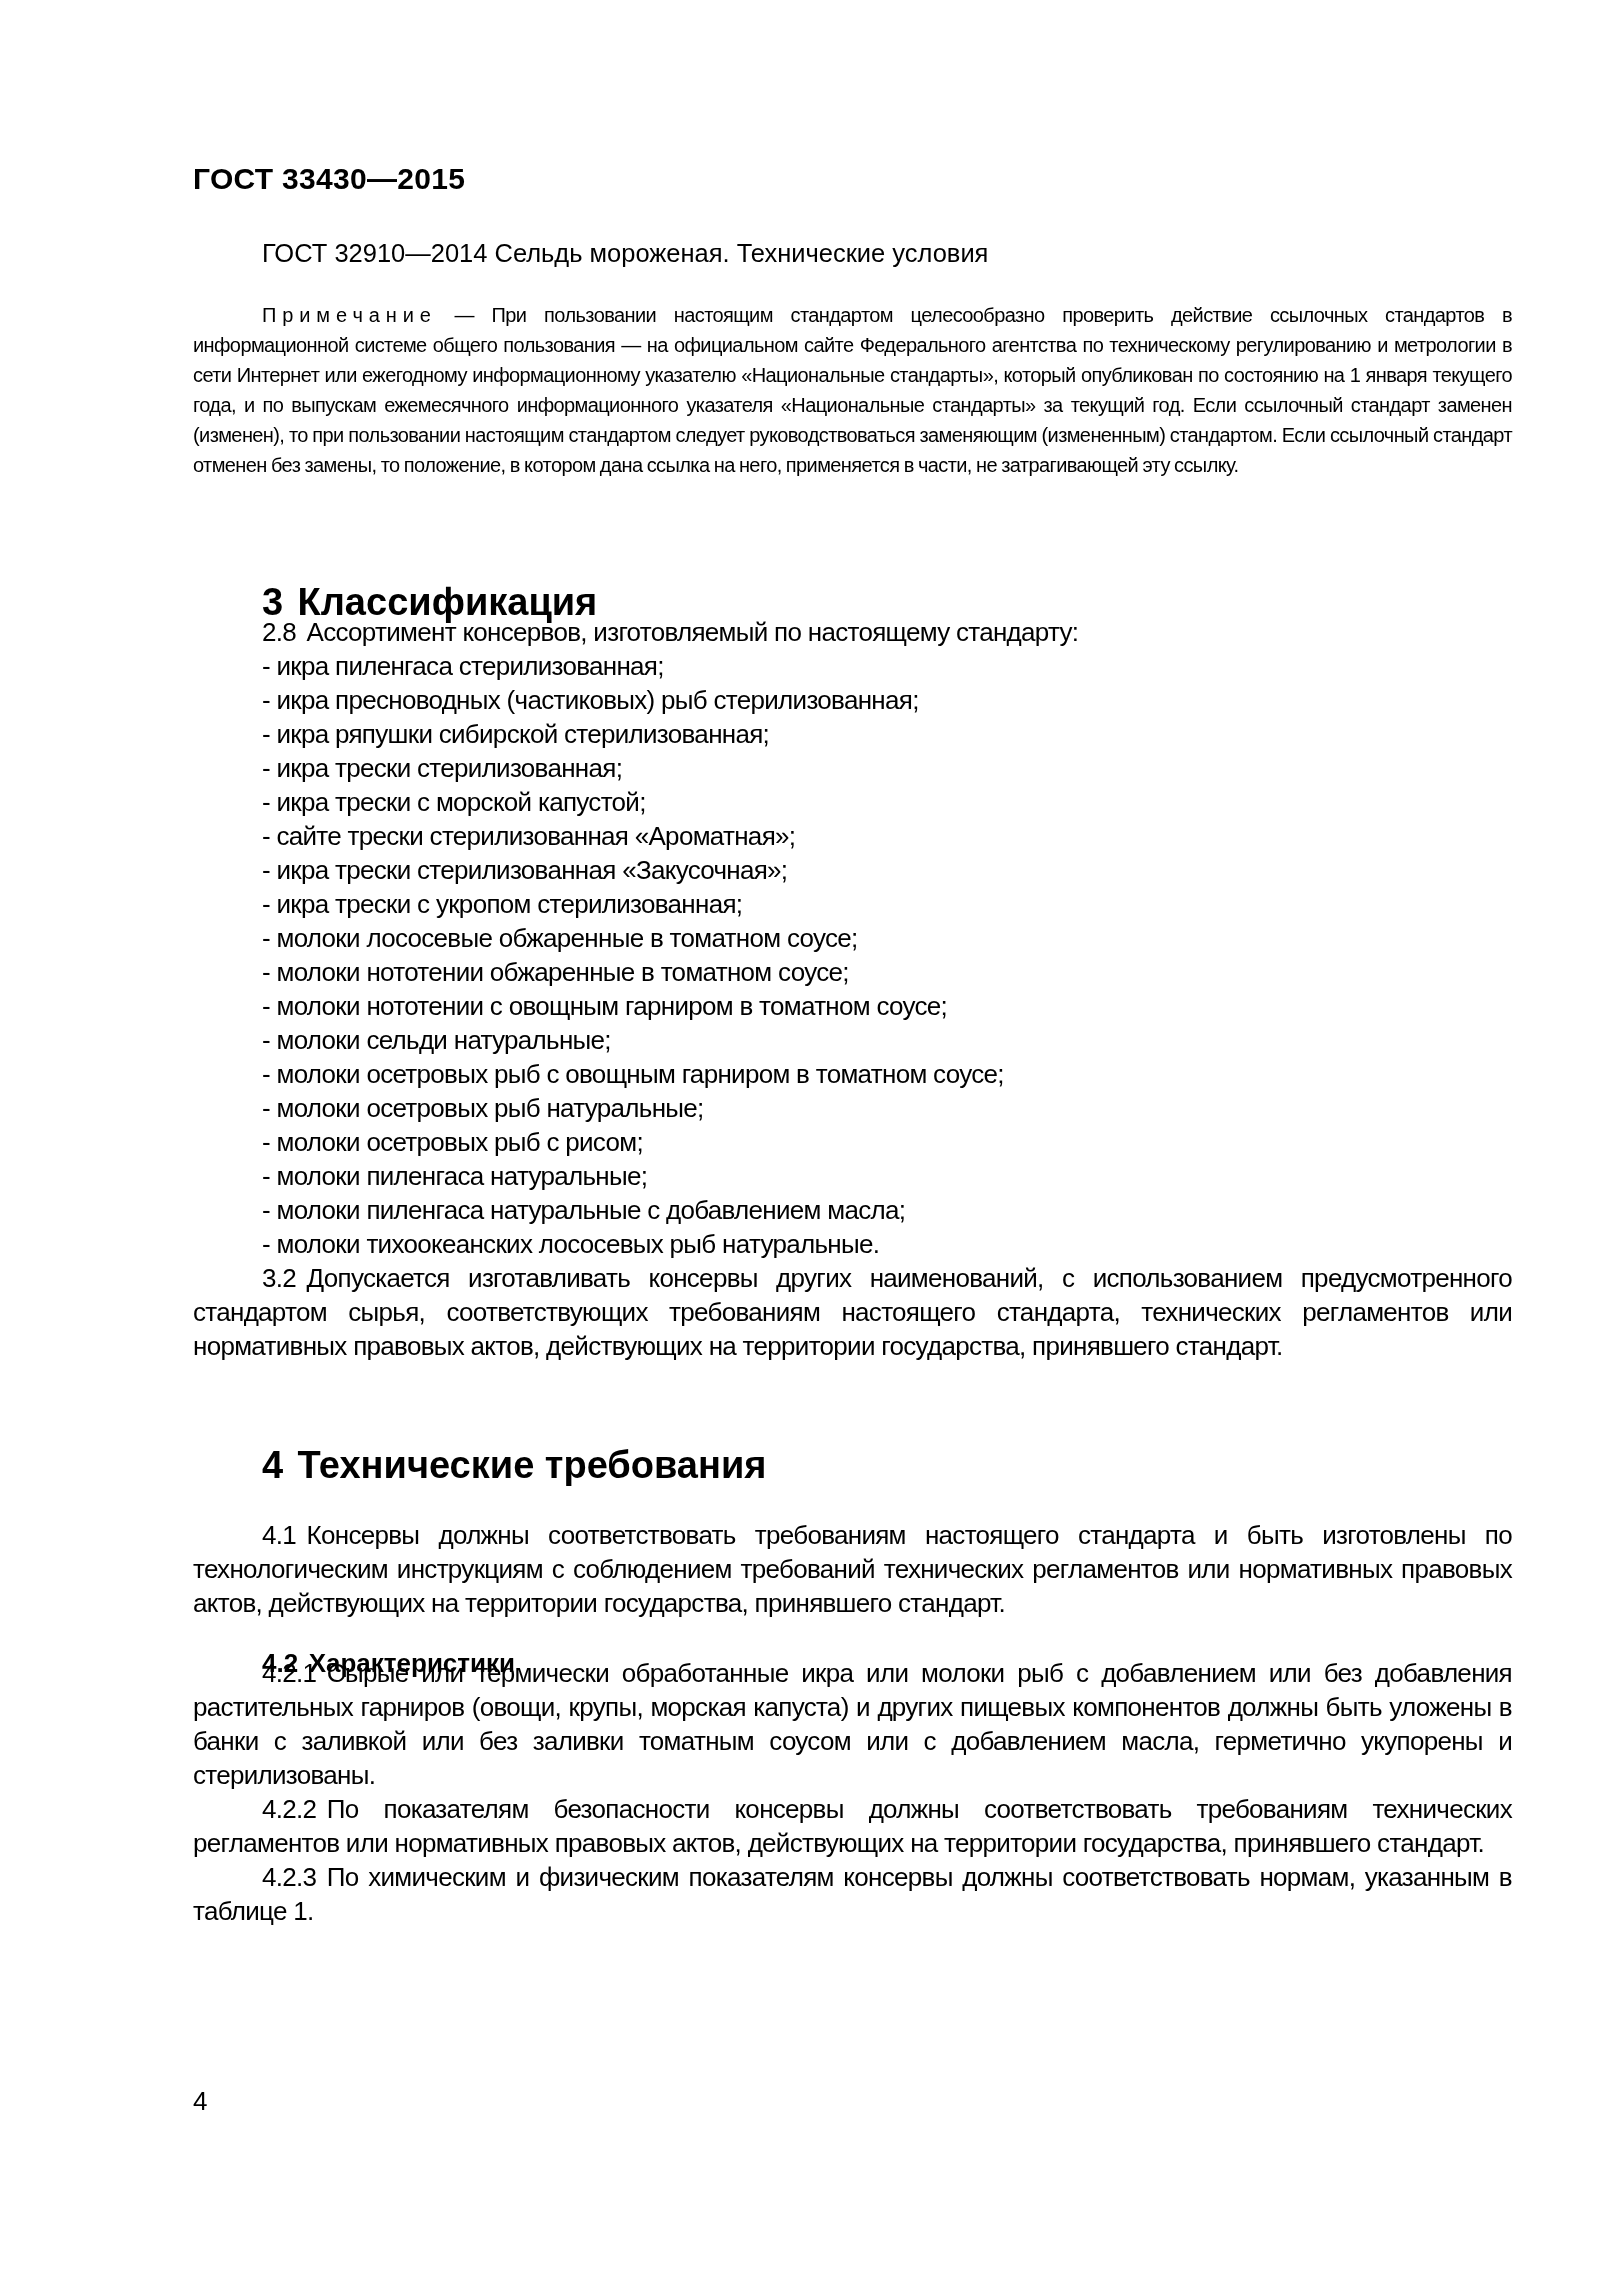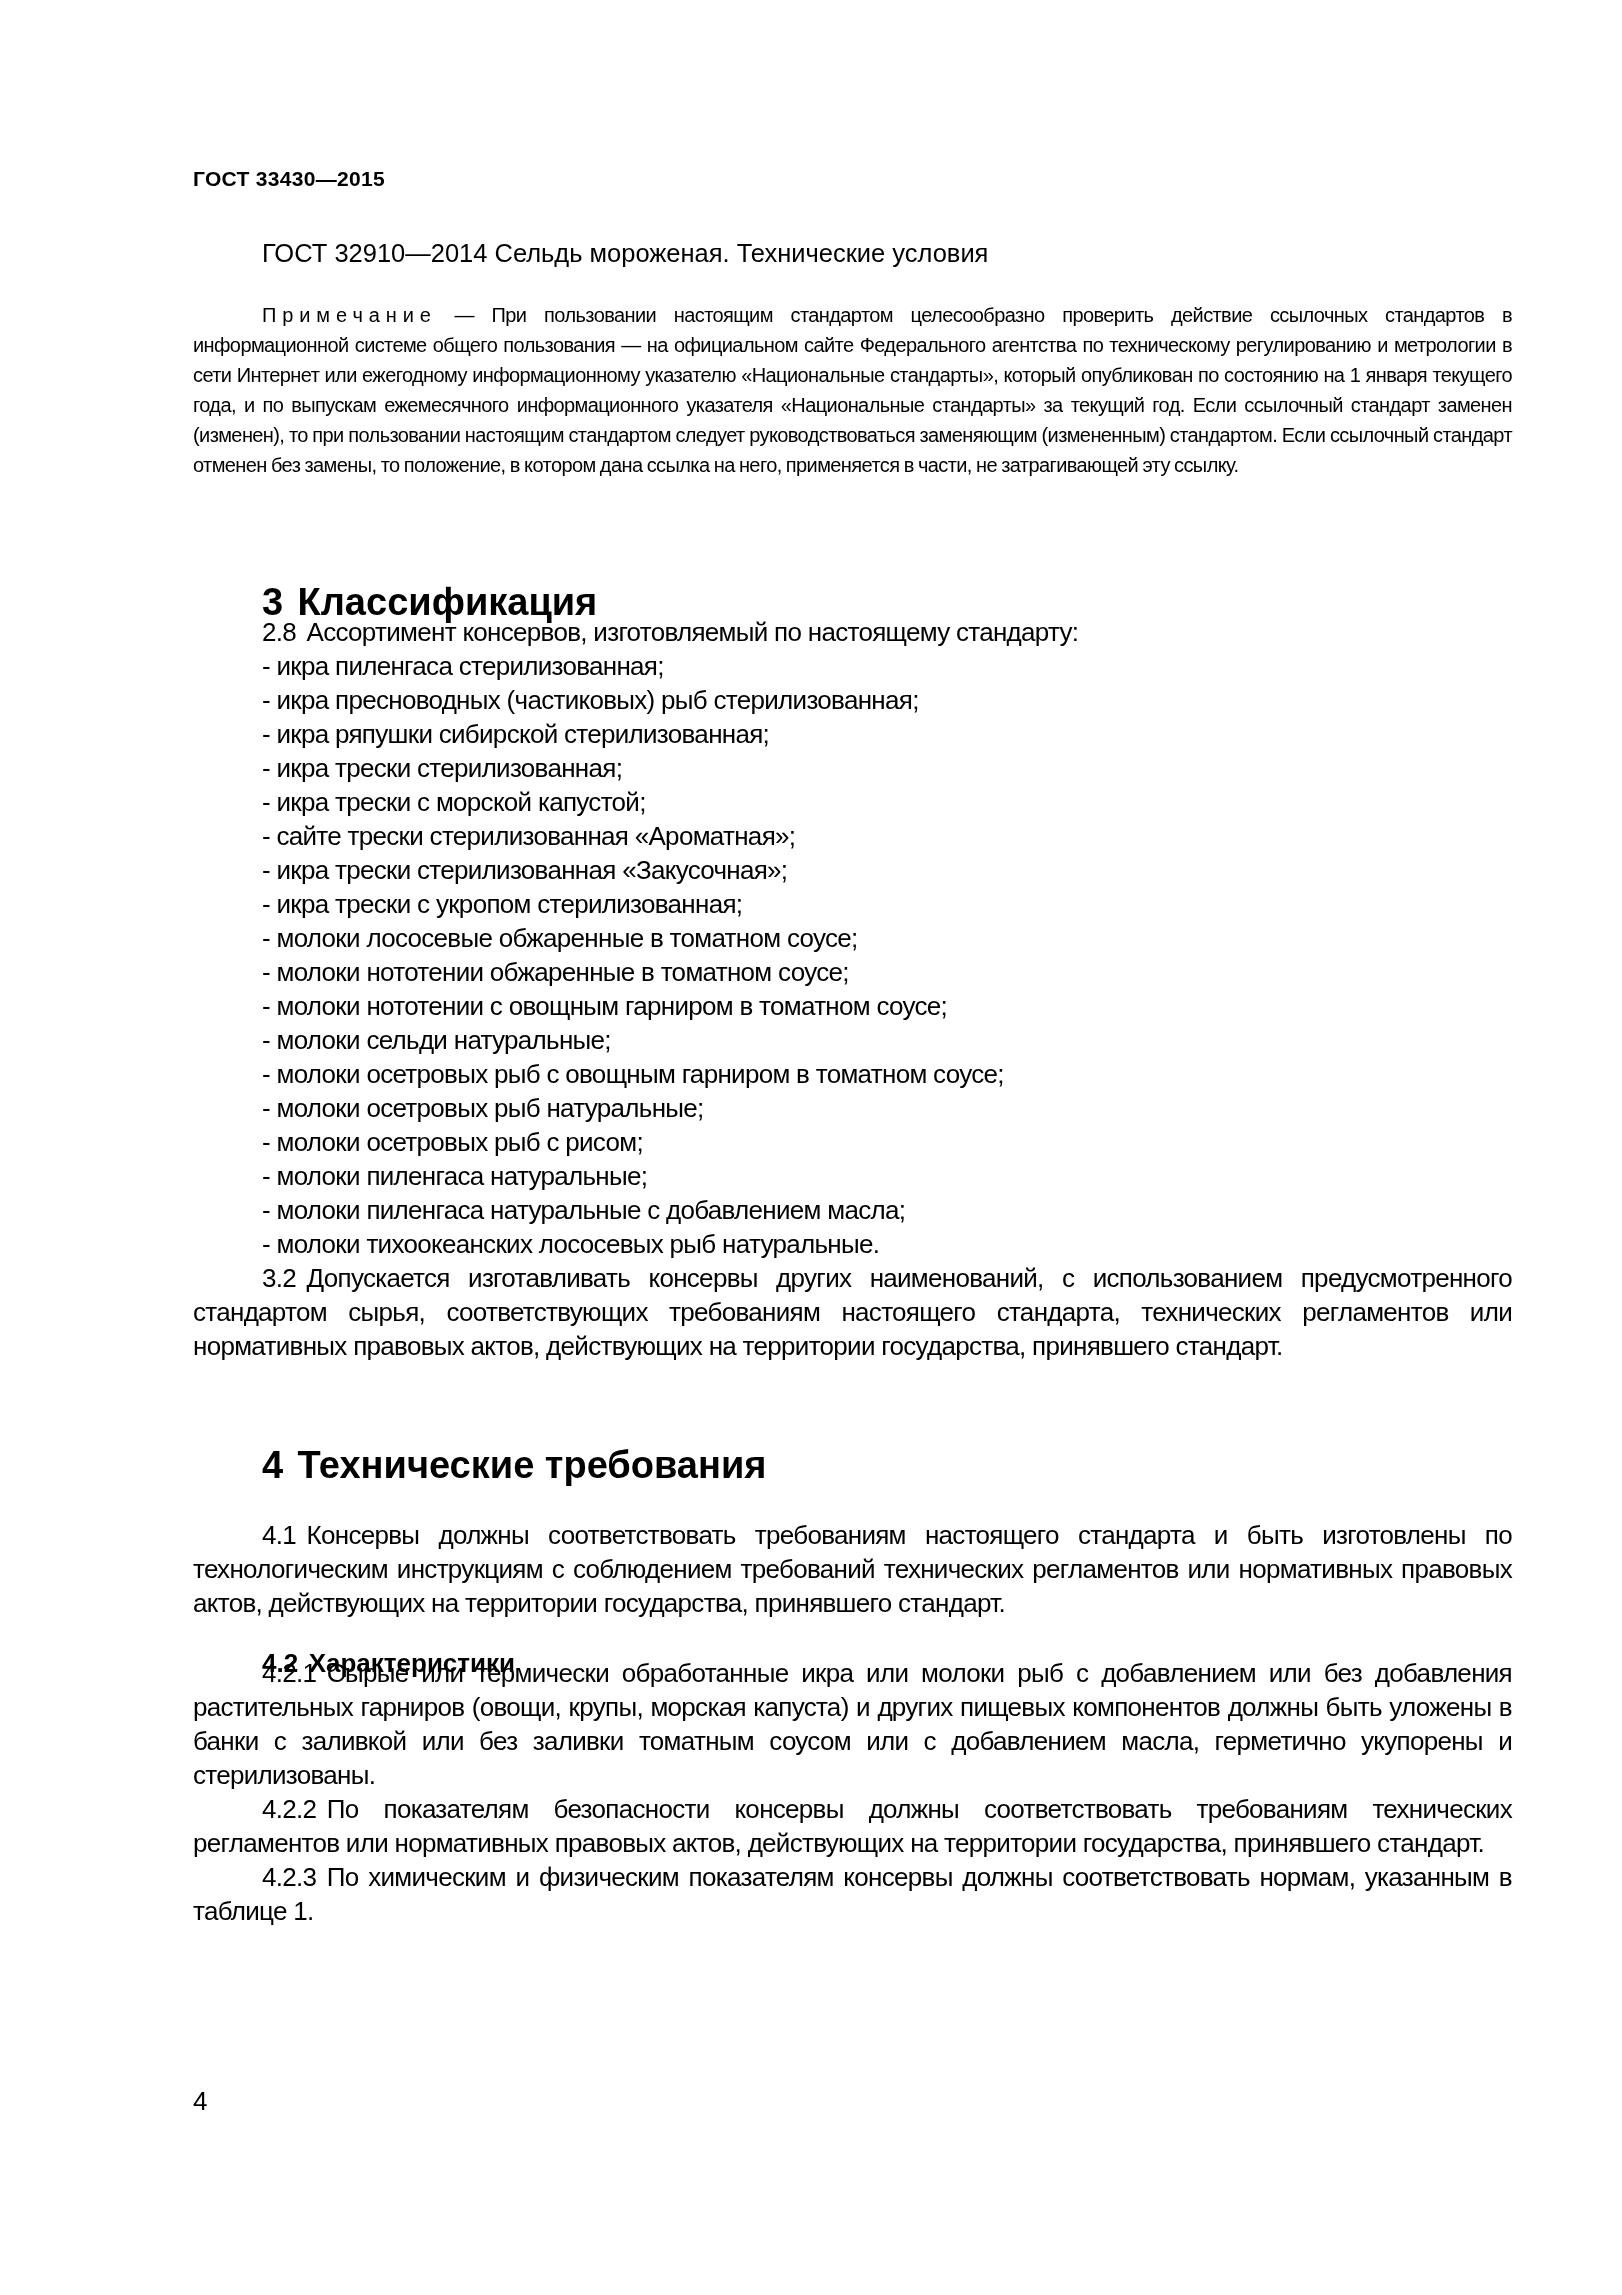--- a/index.html
+++ b/index.html
@@ -1,19 +1,19 @@
 <!DOCTYPE html>
 <html style="font-size:10.5px"><head>
 <meta charset="utf-8">
 <style>
   html, body { margin: 0; padding: 0; background: #ffffff; }
   body { width: 1623px; height: 2295px; position: relative; overflow: hidden;
          font-family: "Liberation Sans", sans-serif; color: #000000; }
   .page { position: absolute; left: 193px; top: 0; width: 1319px; }
-  .std-code { position: absolute; top: 162px; left: 0; font-weight: bold; font-size: 21px; line-height: 34px; letter-spacing: 0.3px; }
+  .std-code { position: absolute; top: 162px; left: 0; font-weight: bold; font-size: 30px; line-height: 34px; letter-spacing: 0.3px; }
   .ref-line { position: absolute; top: 236px; left: 69px; font-size: 26px; line-height: 34px; transform: scaleX(0.98); transform-origin: left; white-space: nowrap; }
   .note { position: absolute; top: 280px; left: 0; width: 1319px; font-size: 20px; line-height: 30px; text-align: justify; text-indent: 69px; letter-spacing: -0.6px; word-spacing: -0.7px; }
   .note .spaced { letter-spacing: 5.9px; }
   .h-section { position: absolute; left: 69px; font-weight: bold; font-size: 38px; line-height: 38px; }
   .h-section .num { margin-right: 14.4px; }
   .h3 { top: 551px; }
   .h4 { top: 1414px; }
   .body-block { position: absolute; left: 0; width: 1319px; font-size: 26px; line-height: 34px; letter-spacing: -0.7px; }
   .p { text-align: justify; text-indent: 69px; margin: 0; }
   .p .num { margin-right: 10.5px; }

